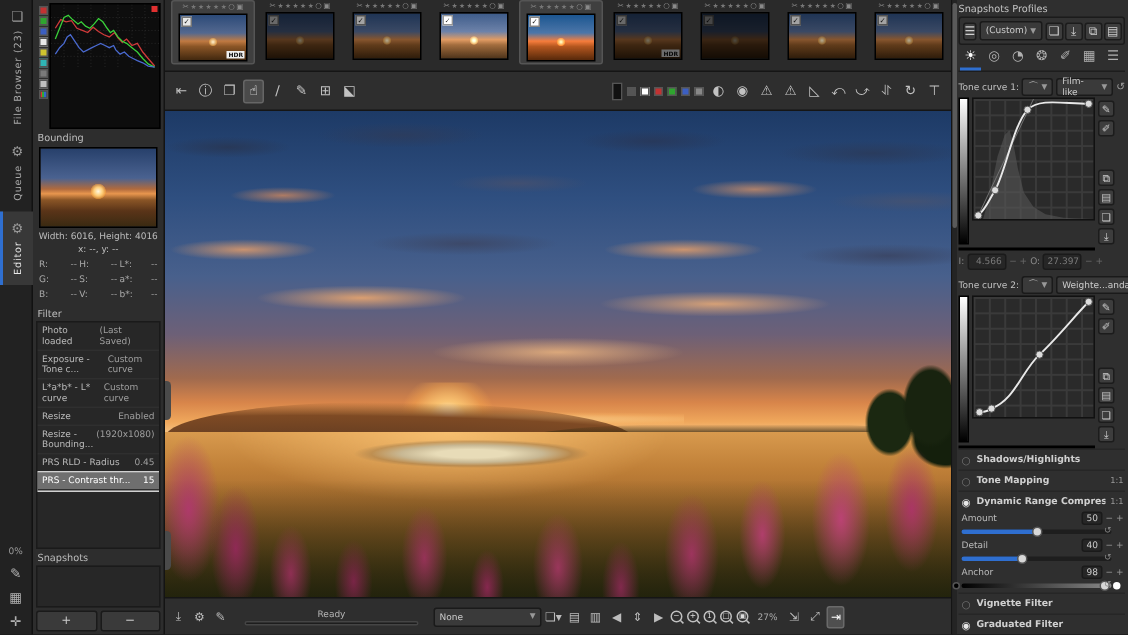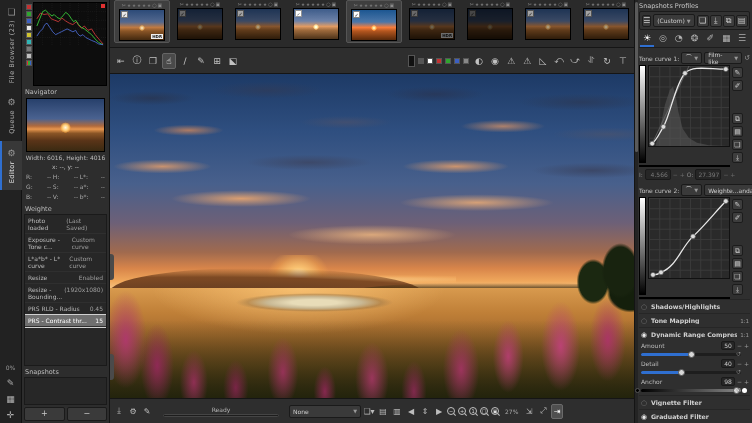--- a/index.html
+++ b/index.html
@@ -218,21 +218,21 @@
           <path d="M0 12h100M0 24h100M0 36h100M0 48h100M12 0v60M25 0v60M37 0v60M50 0v60M62 0v60M75 0v60M87 0v60"></path>
         </g>
         <polyline fill="none" stroke="#d03a3a" stroke-width="1.2" points="4,22 9,14 14,16 19,15 24,22 29,24 34,26 39,21 44,25 49,28 54,30 59,26 62,31 66,35 70,32 75,38 80,36 85,44 90,50 96,57"></polyline>
         <polyline fill="none" stroke="#3ad03a" stroke-width="1.2" points="4,32 8,22 12,12 16,10 20,14 25,18 28,16 32,20 36,22 40,18 44,13 48,16 52,22 55,26 58,24 62,30 66,34 70,36 75,40 80,44 85,50 90,55 96,58"></polyline>
         <polyline fill="none" stroke="#4a6ad0" stroke-width="1.2" points="4,46 8,40 12,36 15,30 18,28 22,34 26,40 30,44 34,42 38,40 42,38 46,36 50,38 54,40 58,38 60,42 64,46 68,44 72,48 76,50 80,52 85,54 90,57 96,58"></polyline>
       </svg>
       <span class="clip-sq"></span>
     </div>
   </div>
 
-  <div class="panel-title">Navigator</div>
+  <div class="panel-title">Bounding</div>
   <div class="navthumb"></div>
   <div class="nav-center">Width: 6016, Height: 4016</div>
   <div class="nav-center">x: --, y: --</div>
   <div class="nav-grid" id="nav-grid">
       <div class="nav-row">
         <span class="nav-pair">
           <span class="nl">R:</span>
           <span class="nv">--</span>
         </span>
         <span class="nav-pair">
@@ -267,21 +267,21 @@
           <span class="nl">V:</span>
           <span class="nv">--</span>
         </span>
         <span class="nav-pair">
           <span class="nl">b*:</span>
           <span class="nv">--</span>
         </span>
       </div>
     </div>
 
-  <div class="panel-title">Weighte</div>
+  <div class="panel-title">Filter</div>
   <div class="list-box" id="history-list">
       <div class="hrow">
         <span class="hname">Photo loaded</span>
         <span class="hval">(Last Saved)</span>
       </div>
       <div class="hrow">
         <span class="hname">Exposure - Tone c...</span>
         <span class="hval">Custom curve</span>
       </div>
       <div class="hrow">

